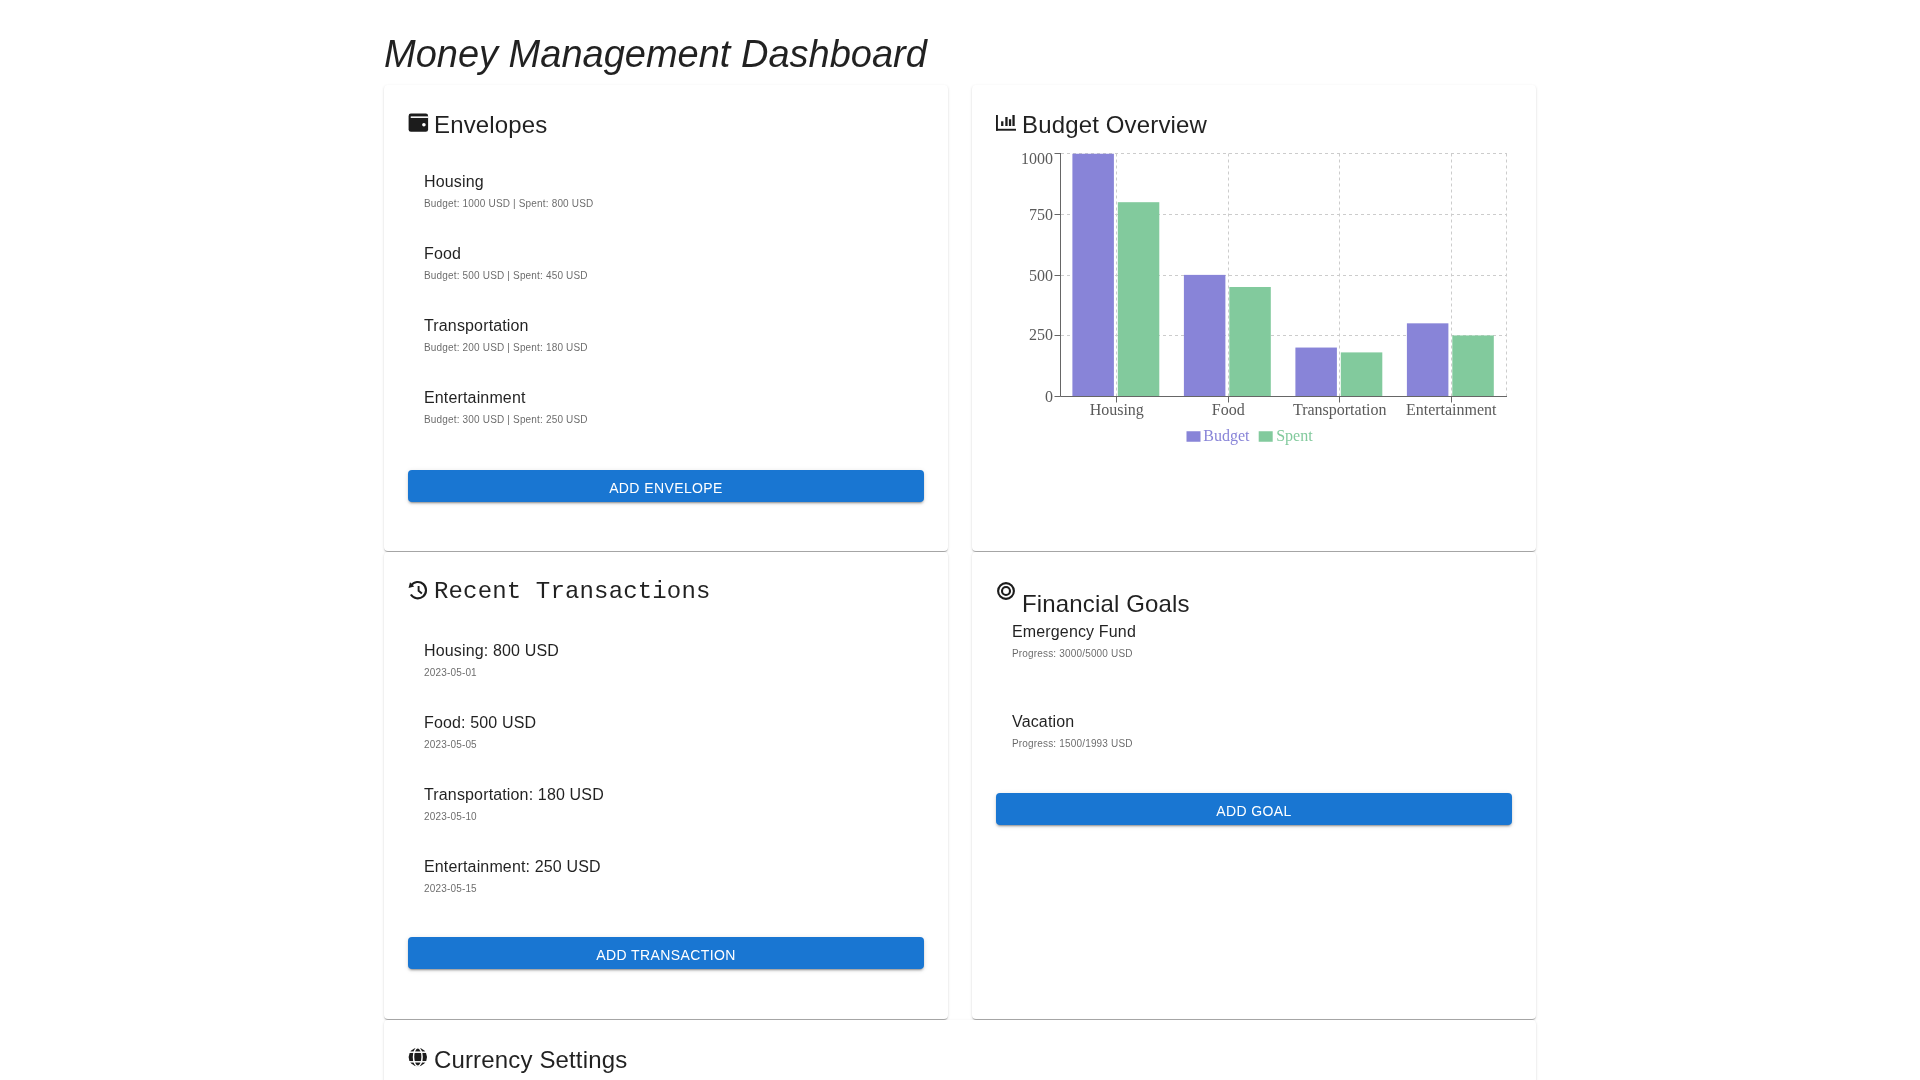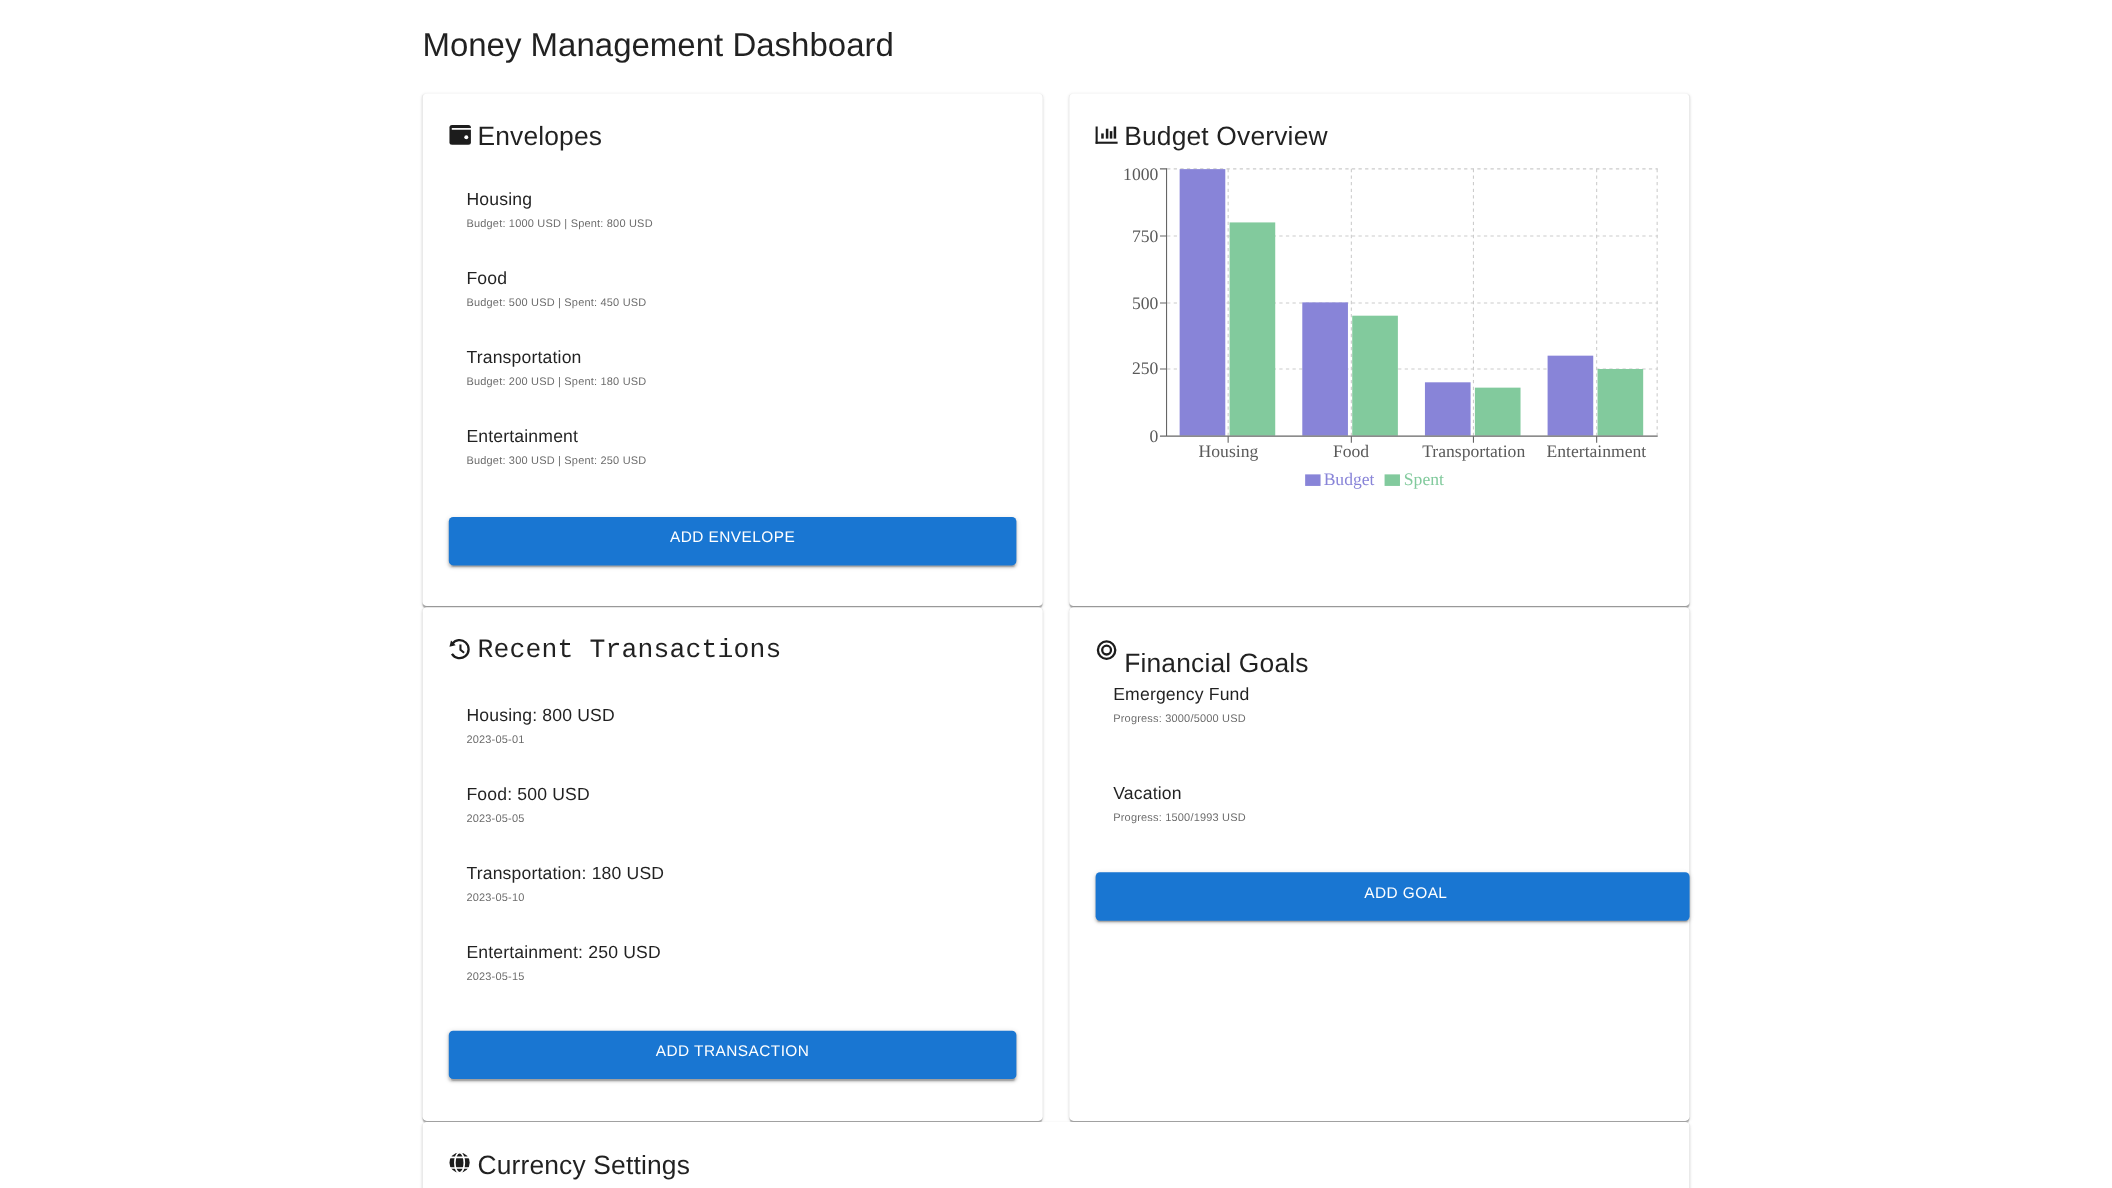--- a/index.html
+++ b/index.html
@@ -5,27 +5,27 @@
 <style>
   html,body{margin:0;padding:0;background:#fff;}
   body{font-family:"Liberation Sans", sans-serif; width:1920px; height:1080px; position:relative; overflow:hidden;}
   .card{position:absolute; background:#fff; border-radius:4px;
     box-shadow:0px 2px 1px -1px rgba(0,0,0,0.2),0px 1px 1px 0px rgba(0,0,0,0.14),0px 1px 3px 0px rgba(0,0,0,0.12);}
   .h6{position:absolute; font-size:24px; line-height:32px; color:rgba(0,0,0,0.87); letter-spacing:0.15px;}
   .ic{position:absolute;}
   .item{position:absolute;}
   .item .p1{font-size:16px; line-height:24px; color:rgba(0,0,0,0.87); letter-spacing:0.15px;}
   .item .p2{font-size:10px; line-height:20px; color:rgba(0,0,0,0.6); letter-spacing:0.17px;}
-  .btn{position:absolute; width:516px; height:44px; background:#1976d2; border-radius:4px;
+  .btn{position:absolute; width:516px; height:32px; background:#1976d2; border-radius:4px;
     color:#fff; font-size:14px; line-height:36px; letter-spacing:0.4px; text-align:center;
     box-shadow:0px 3px 1px -2px rgba(0,0,0,0.2),0px 2px 2px 0px rgba(0,0,0,0.14),0px 1px 5px 0px rgba(0,0,0,0.12);}
 </style>
 </head>
 <body>
-  <div style="position:absolute; left:384px; top:21px; font-size:30px; line-height:42px; color:rgba(0,0,0,0.87); letter-spacing:0px;">Money Management Dashboard</div>
+  <div style="position:absolute; left:384px; top:33px; font-size:38px; line-height:42px; color:rgba(0,0,0,0.87); letter-spacing:0px;font-style:italic;">Money Management Dashboard</div>
 
   <div class="card" style="left:384px; top:85px; width:564px; height:466.3px;"></div>
   <svg class="ic" style="left:406px; top:109px;" width="24" height="24" viewBox="0 0 24 24">
     <rect x="2.6" y="4.6" width="19.5" height="18.1" rx="2.3" fill="#1c1c1c"></rect>
     <rect x="4.7" y="7.4" width="17.6" height="1.55" fill="#fff"></rect>
     <circle cx="17.9" cy="15.7" r="1.8" fill="#fff"></circle>
   </svg>
   <div class="h6" style="left:434px; top:109px;">Envelopes</div>
   <div class="item" style="left:424px; top:170px;">
     <div class="p1">Housing</div>
@@ -152,21 +152,21 @@
   </svg>
   <div class="h6" style="left:1022px; top:588px;">Financial Goals</div>
   <div class="item" style="left:1012px; top:620px;">
     <div class="p1">Emergency Fund</div>
     <div class="p2">Progress: 3000/5000 USD</div>
   </div>
   <div class="item" style="left:1012px; top:710px;">
     <div class="p1">Vacation</div>
     <div class="p2">Progress: 1500/1993 USD</div>
   </div>
-  <div class="btn" style="left:996px; top:792.5px;padding-left:24px;">ADD GOAL</div>
+  <div class="btn" style="left:996px; top:792.5px;">ADD GOAL</div>
 
   <div class="card" style="left:384px; top:1019.5px; width:1152px; height:300px;"></div>
   <svg class="ic" style="left:406px; top:1045.2px;" width="24" height="24" viewBox="0 0 24 24">
     <circle cx="11.8" cy="12" r="9.2" fill="#1c1c1c"></circle>
     <g fill="none" stroke="#fff" stroke-width="1.5">
       <ellipse cx="11.8" cy="12" rx="4.3" ry="9.2"></ellipse>
       <line x1="2.4" y1="7.2" x2="21.2" y2="7.2"></line>
       <line x1="2.4" y1="16.8" x2="21.2" y2="16.8"></line>
     </g>
   </svg>

